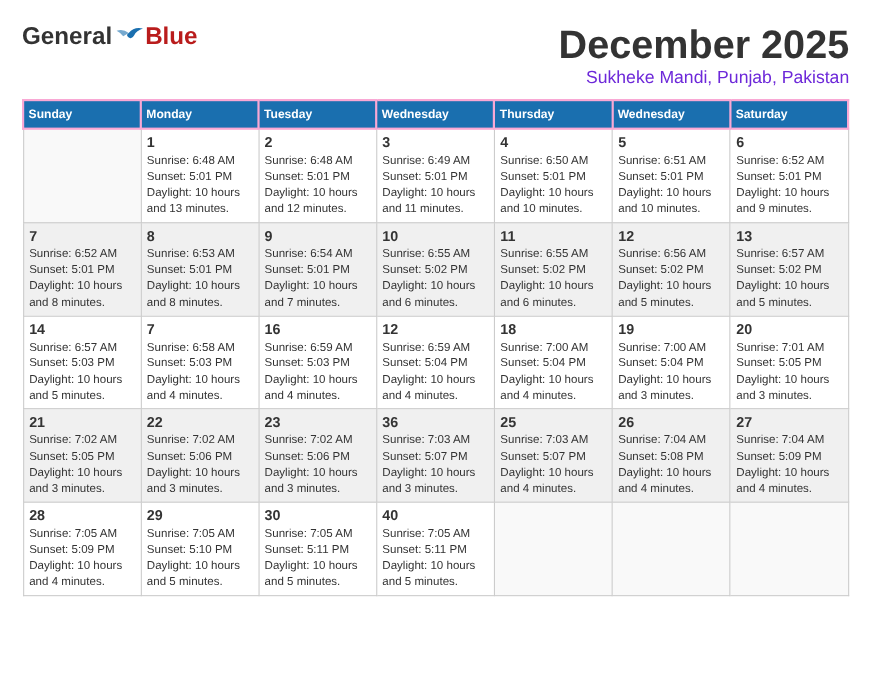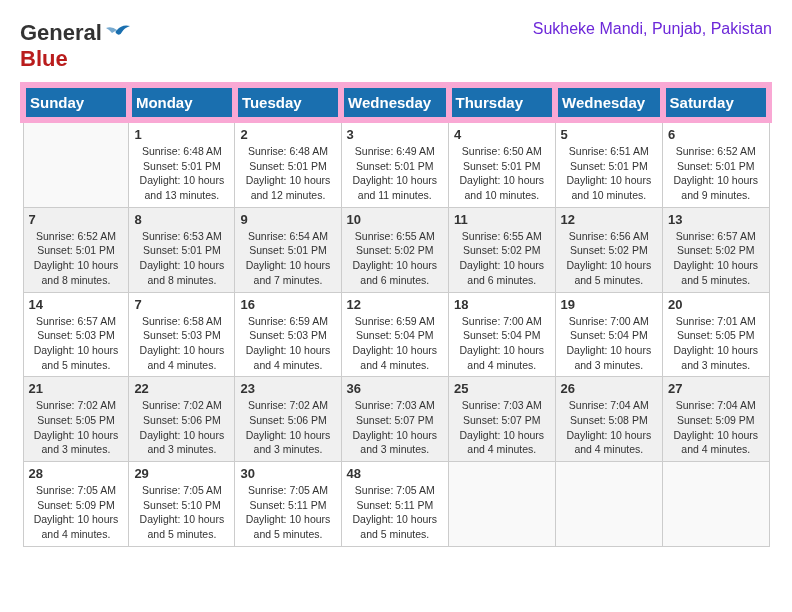--- a/index.html
+++ b/index.html
@@ -11,21 +11,21 @@
       padding: 20px;
     }
     .header {
       display: flex;
       align-items: flex-start;
       justify-content: space-between;
       margin-bottom: 10px;
     }
     .logo {
       display: flex;
-      flex-direction: column;
+      flex-direction: row;
       align-items: flex-start;
     }
     .logo-line1 { display: flex; align-items: center; }
     .logo-line2 { color: #b91c1c; font-size: 22px; font-weight: bold; }
     .title-section { text-align: right; }
     .month-title {
       font-size: 36px;
       font-weight: bold;
       color: #333;
     }
@@ -36,61 +36,61 @@
     .calendar {
       width: 100%;
       border-collapse: collapse;
       font-size: 11px;
     }
     .calendar thead th {
       background-color: #1a6faf;
       color: #fff;
       padding: 6px 4px;
       text-align: left;
-      font-size: 15px;
-      border: 6px solid #f9a8d4;
+      font-size: 11px;
+      border: 2px solid #f9a8d4;
     }
     .calendar tbody td {
       border: 1px solid #ccc;
       padding: 4px 5px;
       vertical-align: top;
       width: 108px;
       min-height: 80px;
       color: #333;
     }
     .day-number {
       font-size: 13px;
       font-weight: bold;
       display: block;
       margin-bottom: 2px;
     }
     .day-info {
       font-size: 10.5px;
       line-height: 1.4;
       color: #333;
-      text-align: center;
     }
     .empty { background: #f9f9f9; }
     .row-shaded td { background-color: #f0f0f0; }
   </style>
 </head>
 <body>
 
 <div class="header">
   <div class="logo">
     <div class="logo-line1">
       <span style="font-size:22px;font-weight:bold;color:#333;">General</span>
       <svg width="30" height="22" viewBox="0 0 30 22">
         <path d="M15 8 Q20 2 28 4 Q22 6 20 10 Q18 14 15 12 Q12 10 15 8Z" fill="#1a6faf"></path>
         <path d="M15 8 Q10 4 4 6 Q8 8 10 11" fill="#1a6faf" opacity="0.6"></path>
       </svg>
     </div>
     <div class="logo-line2">Blue</div>
   </div>
   <div class="title-section">
+    <div class="month-title">December 2025</div>
     <div class="subtitle">Sukheke Mandi, Punjab, Pakistan</div>
   </div>
 </div>
 
 <table class="calendar">
   <thead>
     <tr id="header-row">
         <th>Sunday</th>
         <th>Monday</th>
         <th>Tuesday</th>
@@ -225,21 +225,21 @@
         </td>
         <td>
           <span class="day-number">29</span>
           <div class="day-info">Sunrise: 7:05 AM<br>Sunset: 5:10 PM<br>Daylight: 10 hours<br>and 5 minutes.</div>
         </td>
         <td>
           <span class="day-number">30</span>
           <div class="day-info">Sunrise: 7:05 AM<br>Sunset: 5:11 PM<br>Daylight: 10 hours<br>and 5 minutes.</div>
         </td>
         <td>
-          <span class="day-number">48</span>
+          <span class="day-number">40</span>
           <div class="day-info">Sunrise: 7:05 AM<br>Sunset: 5:11 PM<br>Daylight: 10 hours<br>and 5 minutes.</div>
         </td>
         <td class="empty"></td>
         <td class="empty"></td>
         <td class="empty"></td>
       </tr>
     </tbody>
 </table>
 
 </body></html>

